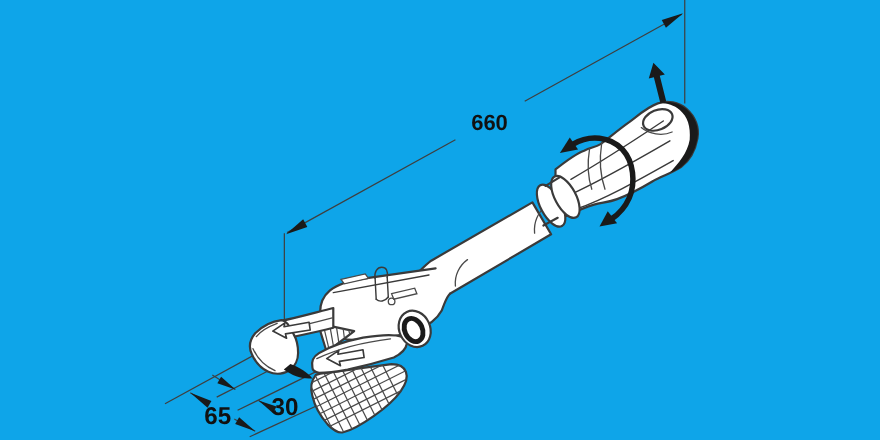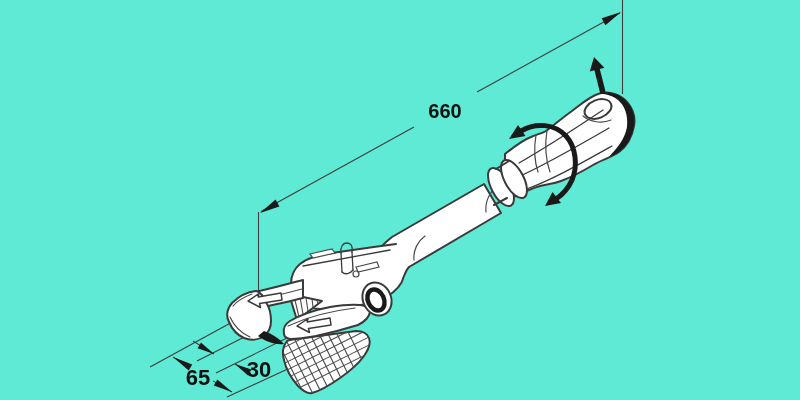--- a/index.html
+++ b/index.html
@@ -1,16 +1,16 @@
 <!DOCTYPE html>
 <html><head>
 <meta charset="utf-8">
 <style>
   html,body{margin:0;padding:0;background:#fff;}
-  .canvas{width:800px;height:400px;background:#5eead4;position:relative;overflow:hidden;
+  .canvas{width:800px;height:400px;background:#0ea5e9;position:relative;overflow:hidden;
           font-family:"Liberation Sans", sans-serif;}
   svg{display:block;}
   .outline{fill:#ffffff;stroke:#3a3a3a;stroke-width:2;stroke-linejoin:round;stroke-linecap:round;}
   .line{fill:none;stroke:#3a3a3a;stroke-width:2;stroke-linejoin:round;stroke-linecap:round;}
   .thin{fill:none;stroke:#4a4a4a;stroke-width:1.2;stroke-linecap:round;}
   .detail{fill:none;stroke:#3a3a3a;stroke-width:1.3;stroke-linecap:round;}
   .dimline{fill:none;stroke:#3f3f3f;stroke-width:1.1;stroke-linecap:butt;}
   .dimarrow{fill:#1a1a1a;stroke:none;}
   .solidblack{fill:#1a1a1a;stroke:none;}
   .dim-label{font-family:"Liberation Sans", sans-serif;font-weight:bold;fill:#111111;}

